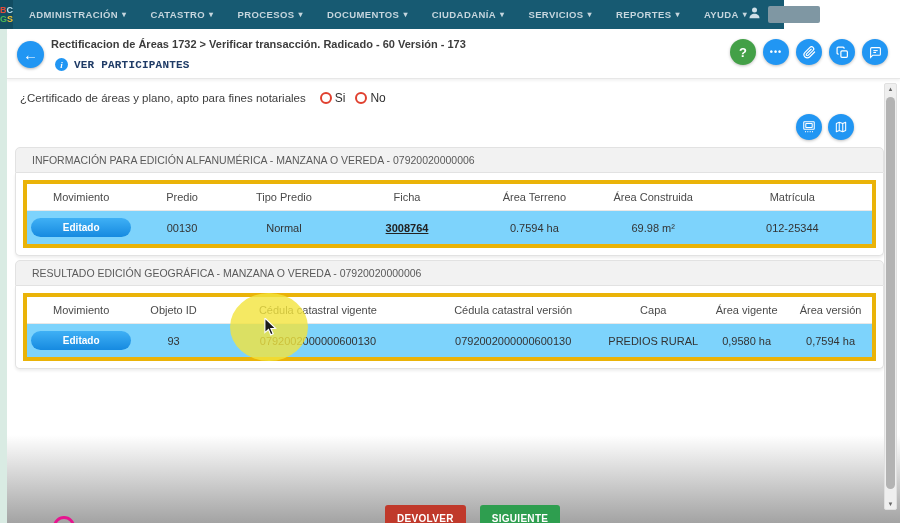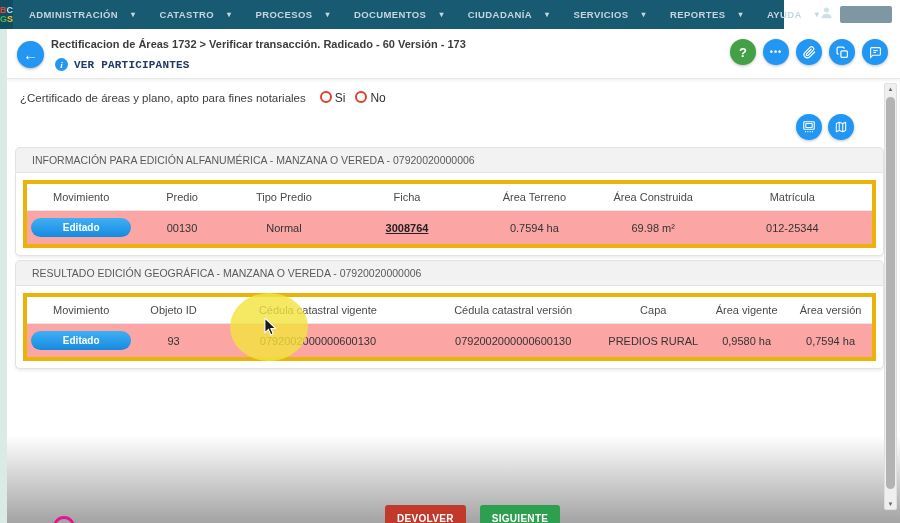--- a/index.html
+++ b/index.html
@@ -9,21 +9,21 @@
   
   .navbar { position:absolute; top:0; left:0; width:784px; height:29px;
     background:#175a72; display:flex; align-items:center; z-index:20; }
   .logo { width:30px; height:29px; background:#124c61; display:flex; flex-direction:column;
     align-items:center; justify-content:center; font-weight:bold; font-size:9px; line-height:9px;
     letter-spacing:0; }
   .logo .l1 { color:#e04b3a; } .logo .l1 b { color:#bfe3ef; }
   .logo .l2 { color:#49b857; } .logo .l2 b { color:#f3c234; }
   .nav-items { display:flex; gap:24px; margin-left:16px; }
   .nav-item { color:#c6d6de; font-size:9.5px; font-weight:bold; letter-spacing:.4px;
-    display:flex; align-items:center; gap:13px; cursor:pointer; text-decoration:none; }
+    display:flex; align-items:center; gap:4px; cursor:pointer; text-decoration:none; }
   .nav-caret { font-size:8px; color:#c6d6de; }
   .nav-right { margin-left:auto; display:flex; align-items:center; gap:6px; padding-right:8px; }
   .user-box { width:52px; height:17px; background:#7f97a3; border-radius:2px; }
 
   
   .left-strip { position:absolute; left:0; top:29px; width:7px; height:494px;
     background:#d9ebe3; z-index:15; }
 
   
   .page-header { position:absolute; top:29px; left:7px; right:0; height:50px; background:#fff;
@@ -45,37 +45,37 @@
   .circle-icon.green { background:#43a047; font-weight:bold; font-size:13px; }
   .circle-icon .dots { font-size:9px; font-weight:bold; letter-spacing:1px; }
   .circle-icon svg { display:block; }
 
   
   .content { position:absolute; top:80px; left:7px; right:0; bottom:0; background:#fff; z-index:1; }
 
   .question-row { position:absolute; left:13px; top:11px; display:flex; align-items:center;
     font-size:11.5px; color:#3d3d3d; }
   .radio-group { display:flex; align-items:center; margin-left:14px; gap:10px; }
-  .radio-opt { display:flex; align-items:flex-start; gap:3px; cursor:pointer; }
+  .radio-opt { display:flex; align-items:center; gap:3px; cursor:pointer; }
   .radio-circle { width:12px; height:12px; border-radius:50%; border:2px solid #e0402f; background:#fff; }
   .radio-label { font-size:12px; color:#2f2f2f; }
 
   .float-icons { position:absolute; right:46px; top:34px; display:flex; gap:6px; }
 
   .panel { position:absolute; left:8px; width:869px; }
   .panel-1 { top:67px; }
   .panel-2 { top:180px; }
   .panel-title { background:#f2f2f2; border:1px solid #e2e2e2; border-radius:5px 5px 0 0;
     padding:6px 16px; font-size:10.5px; color:#5a5a5a; }
   .panel-body { border:1px solid #e2e2e2; border-top:none; border-radius:0 0 5px 5px;
     background:#fff; padding:7px; box-shadow:0 2px 3px rgba(0,0,0,.07); }
   table { width:100%; border-collapse:collapse; border:4px solid #eab308; table-layout:fixed; }
   th { font-weight:normal; font-size:11px; color:#4a4a4a; padding:7px 4px; background:#fff;
     border-bottom:1px solid #e8e8e8; text-align:center; overflow:hidden; }
-  td { font-size:11px; color:#333; padding:7px 4px; background:#fca5a5; text-align:center;
+  td { font-size:11px; color:#333; padding:7px 4px; background:#7dd3fc; text-align:center;
     overflow:hidden; }
   .pill { display:inline-block; width:100px; padding:4px 0; border-radius:14px;
     background:linear-gradient(180deg,#3fb0f5,#168ae0); color:#fff; font-size:10px; font-weight:bold; }
   .ficha-link { font-weight:bold; color:#222; text-decoration:underline; cursor:pointer; }
 
   
   .highlight { position:absolute; left:223px; top:213px; width:78px; height:68px; border-radius:50%;
     background:#f2e33c; opacity:.8; z-index:4; pointer-events:none; }
   .cursor { position:absolute; left:256px; top:238px; z-index:5; pointer-events:none; }
 

